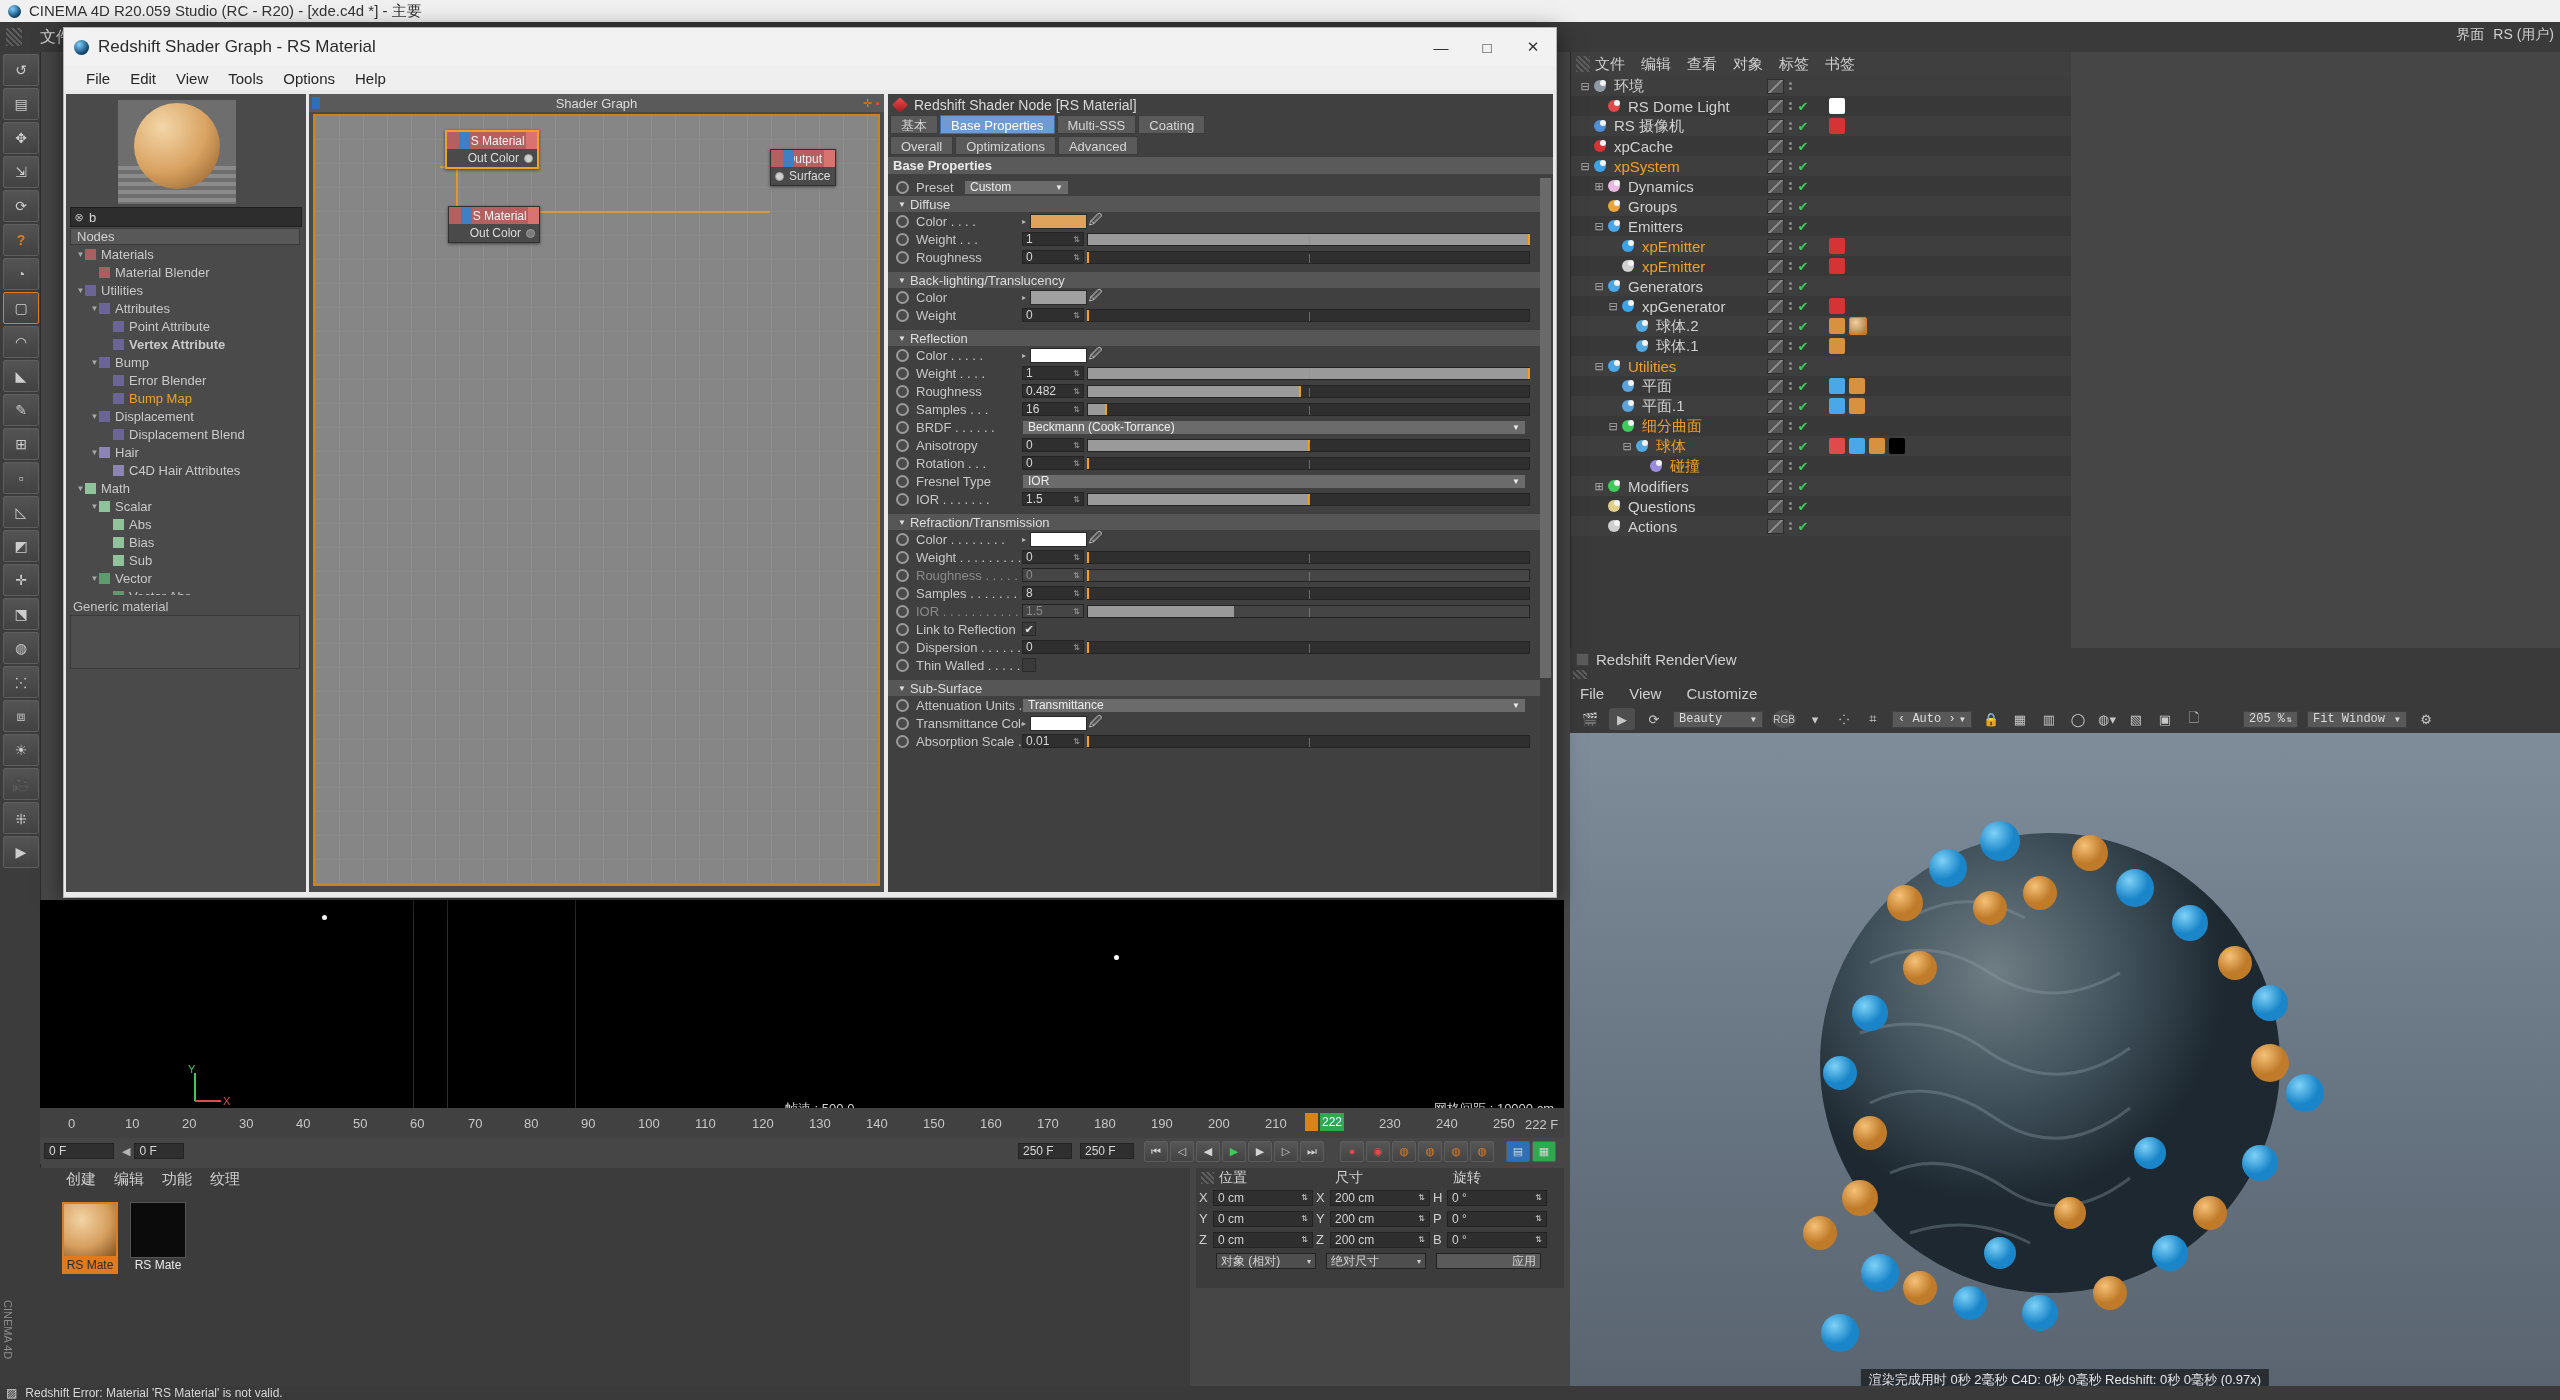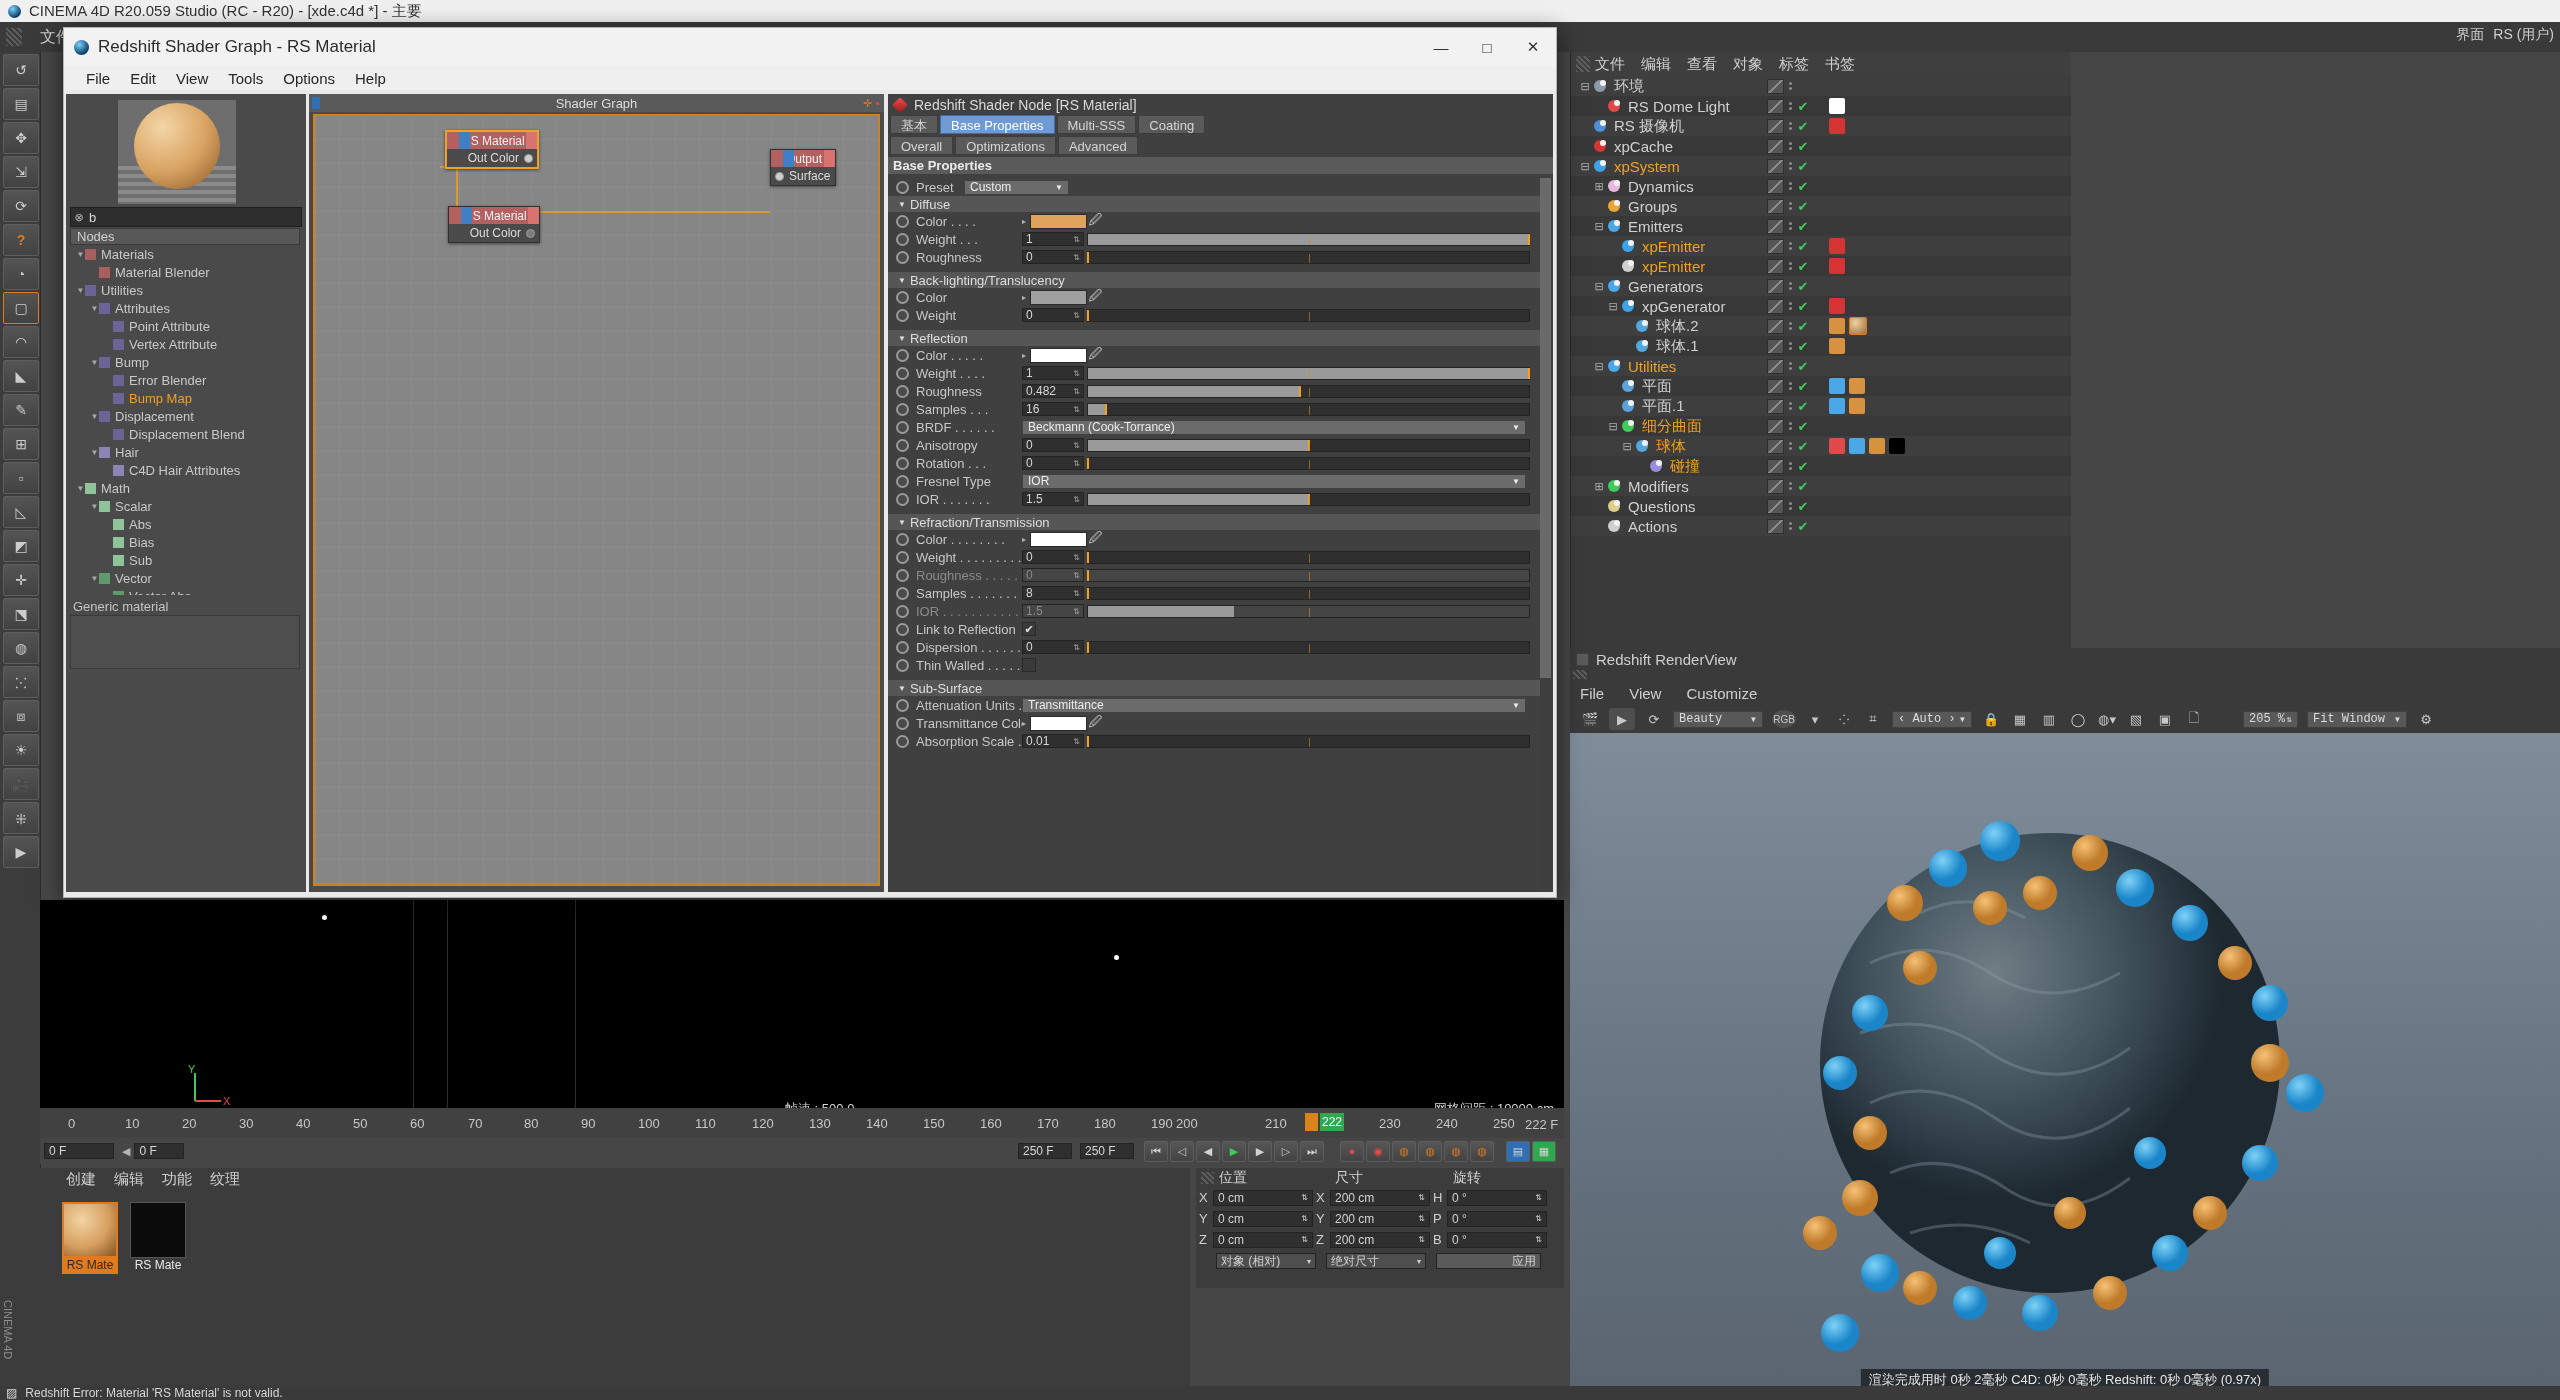--- a/index.html
+++ b/index.html
@@ -813,21 +813,21 @@
       <span class="tk" style="left: 598px;">100</span>
       <span class="tk" style="left: 655px;">110</span>
       <span class="tk" style="left: 712px;">120</span>
       <span class="tk" style="left: 769px;">130</span>
       <span class="tk" style="left: 826px;">140</span>
       <span class="tk" style="left: 883px;">150</span>
       <span class="tk" style="left: 940px;">160</span>
       <span class="tk" style="left: 997px;">170</span>
       <span class="tk" style="left: 1054px;">180</span>
       <span class="tk" style="left: 1111px;">190</span>
-      <span class="tk" style="left: 1136px;">200</span>
+      <span class="tk" style="left: 1168px;">200</span>
       <span class="tk" style="left: 1225px;">210</span>
       <span class="tk" style="left: 1282px;">220</span>
       <span class="tk" style="left: 1339px;">230</span>
       <span class="tk" style="left: 1396px;">240</span>
       <span class="tk" style="left: 1453px;">250</span>
     </div>
   <div id="tl-orange" style="left:1265px"></div>
   <div id="tl-green" style="left:1280px">222</div>
   <span class="tk" style="left:1485px;top:9px">222 F</span>
 </div>
@@ -1007,21 +1007,21 @@
           <div class="trow" style="padding-left: 20px;">
             <span class="tw">▼</span>
             <span class="sw" style="background: rgb(107, 100, 150);"></span>
             <span>Attributes</span>
           </div>
           <div class="trow" style="padding-left: 34px;">
             <span class="tw"></span>
             <span class="sw" style="background: rgb(107, 100, 150);"></span>
             <span>Point Attribute</span>
           </div>
-          <div class="trow" style="padding-left: 34px;">
+          <div class="trow" style="padding-left: 34px; font-weight: bold;">
             <span class="tw"></span>
             <span class="sw" style="background: rgb(107, 100, 150);"></span>
             <span>Vertex Attribute</span>
           </div>
           <div class="trow" style="padding-left: 20px;">
             <span class="tw">▼</span>
             <span class="sw" style="background: rgb(107, 100, 150);"></span>
             <span>Bump</span>
           </div>
           <div class="trow" style="padding-left: 34px;">

